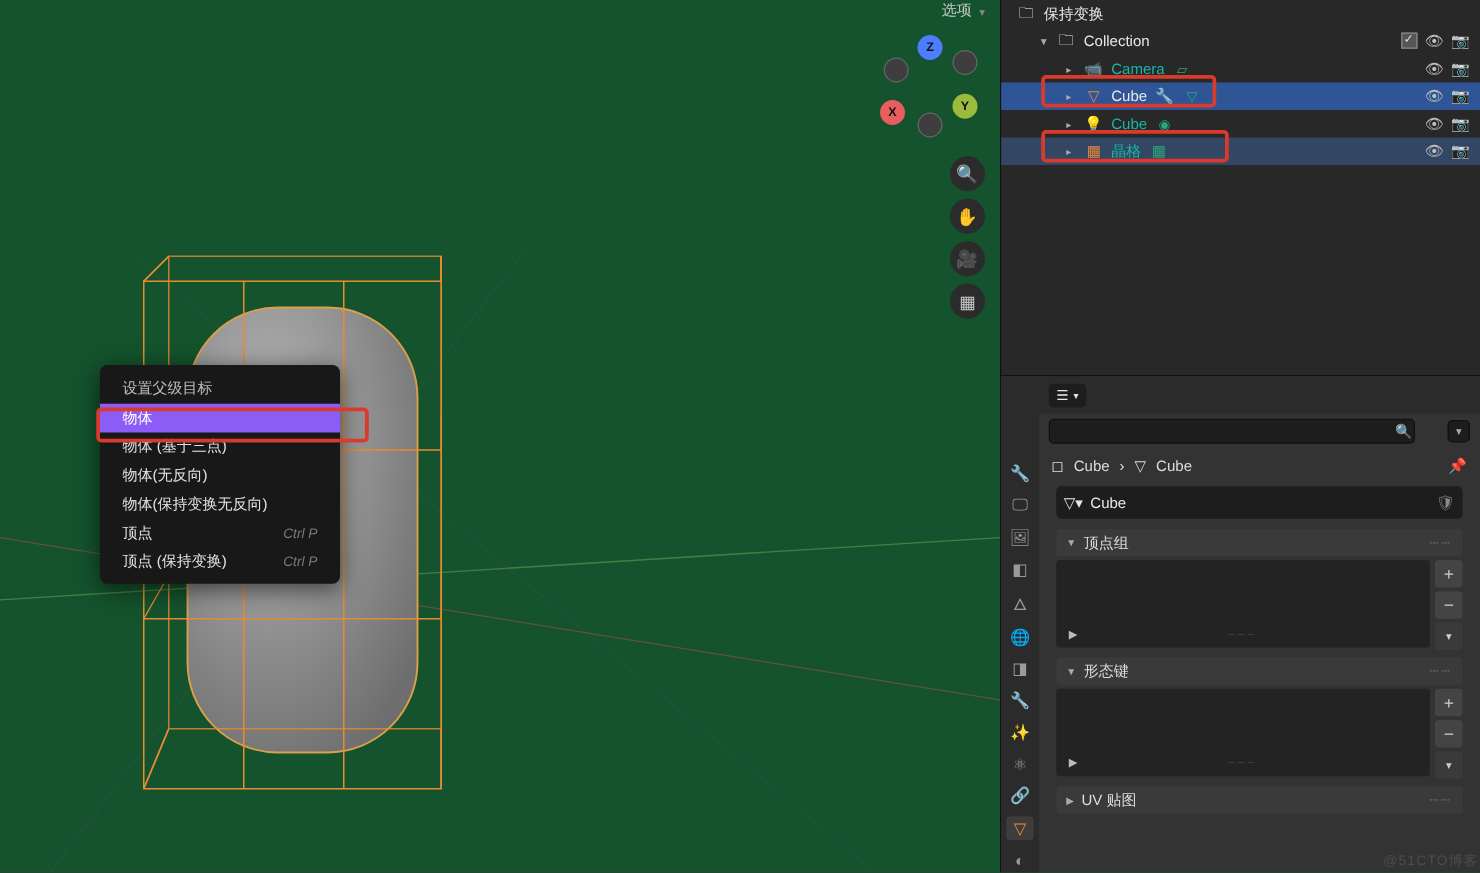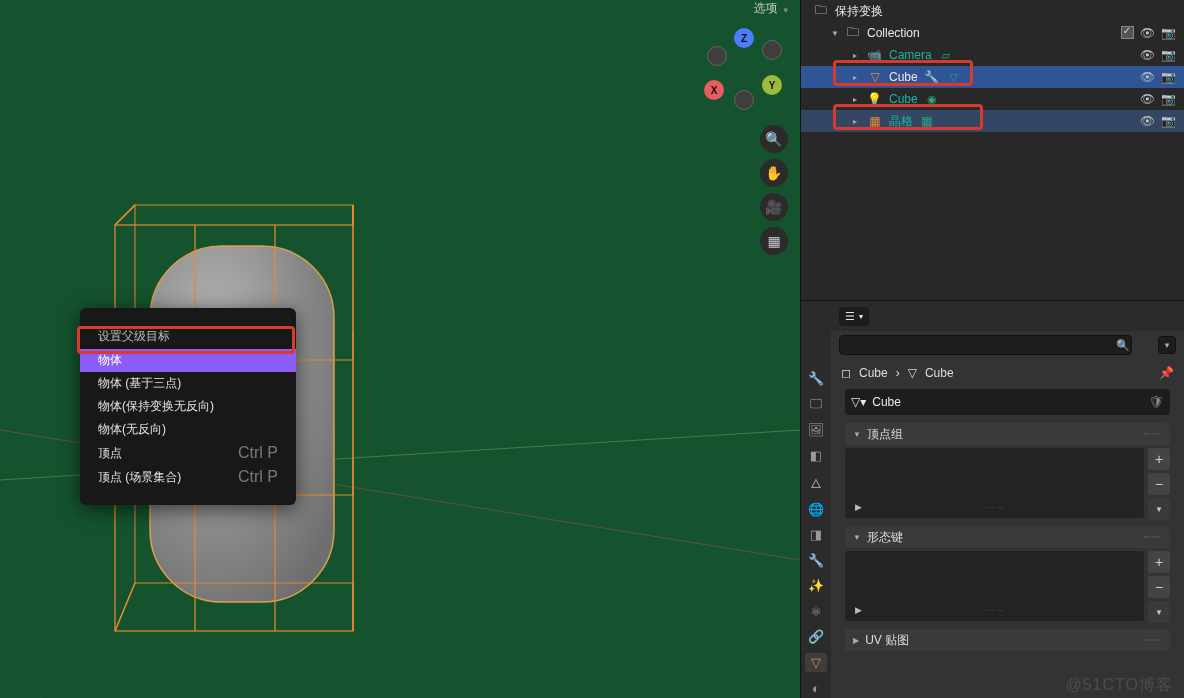--- a/index.html
+++ b/index.html
@@ -20,25 +20,25 @@
   .gz-nx { background:#3e3e3e; border:1px solid #666; left:58px; top:10px; }
 
   #viewtools { position:absolute; right:12px; top:125px; display:flex; flex-direction:column; gap:6px; }
   .vtool { width:28px; height:28px; border-radius:14px; background:#2b2b2b; display:flex; align-items:center; justify-content:center; color:#c8c8c8; font-size:14px; cursor:pointer; }
 
   
   #opts { position:absolute; right:12px; top:0px; display:flex; align-items:center; gap:4px; color:#c8c8c8; font-size:12px; }
   #opts span.chev::after { content:"▾"; font-size:9px; color:#888; margin-left:2px;}
 
   
-  #ctx { position:absolute; left:80px; top:308px; width:216px; background:#181818; border-radius:6px; padding:16px 0; box-shadow:0 4px 20px rgba(0,0,0,.6); }
+  #ctx { position:absolute; left:80px; top:292px; width:192px; background:#181818; border-radius:6px; padding:6px 0; box-shadow:0 4px 20px rgba(0,0,0,.6); }
   #ctx .title { padding:4px 18px 4px 18px; color:#bdbdbd; font-size:12px; }
   #ctx .item { padding:3px 18px; display:flex; justify-content:space-between; align-items:center; font-size:12px; color:#e2e2e2; cursor:pointer; }
   #ctx .item.hot { background:#8b5cf6; color:#fff; }
-  #ctx .shortcut { color:#7a7a7a; font-size:16px; }
+  #ctx .shortcut { color:#7a7a7a; font-size:11px;font-style:italic; }
   #ctx-red { position:absolute; left:77px; top:326px; width:218px; height:28px; border:3px solid #d93a2b; border-radius:4px; pointer-events:none; }
 
   
   #outliner { position:absolute; left:800px; top:0; width:384px; height:300px; background:#282828; border-left:1px solid #111; }
   #outliner .row { display:flex; align-items:center; height:22px; padding-left:12px; gap:6px; font-size:12px; position:relative; }
   #outliner .row.scene { font-weight:400; }
   #outliner .row.sel { background:#2f5597; }
   #outliner .row.selinact { background:#334765; }
   #outliner .tri { font-size:8px; color:#aaa; width:8px; display:inline-block; }
   #outliner .orange { color:#14b8a6; }
@@ -79,21 +79,21 @@
   .panel-sec .hdr { background:#3a3a3a; height:22px; display:flex; align-items:center; padding:0 8px; font-size:12px; color:#ddd; border-radius:3px; gap:6px;}
   .panel-sec .hdr .tri{ font-size:8px; color:#aaa;}
   .panel-sec .hdr .grip { margin-left:auto; color:#666; letter-spacing:2px;}
   .panel-sec .well { background:#232323; height:70px; border-radius:3px; margin-top:3px; position:relative;}
   .panel-sec .well .play { position:absolute; left:10px; bottom:6px; color:#bbb; font-size:9px;}
   .panel-sec .well .grip2 { position:absolute; left:50%; bottom:6px; transform:translateX(-50%); color:#555; letter-spacing:3px; font-size:8px;}
   .sidebtns { position:absolute; right:-26px; top:0; display:flex; flex-direction:column; gap:3px;}
   .sbtn { width:22px; height:22px; background:#444; border-radius:3px; display:flex; align-items:center; justify-content:center; color:#ccc; font-size:14px; cursor:pointer;}
   .sbtn.down { background:#3a3a3a; font-size:9px;}
 
-  #watermark { position:absolute; right:11px; bottom:2px; color:rgba(255,255,255,.12); font-size:16px; letter-spacing:1px;}
+  #watermark { position:absolute; right:1px; bottom:2px; color:rgba(255,255,255,.12); font-size:11px; letter-spacing:1px;}
 </style>
 </head>
 <body>
 
 <div id="viewport">
   <svg width="800" height="698">
 
     <line x1="0" y1="480" x2="800" y2="430" stroke="#6b9a55" stroke-width="1" opacity=".6"></line>
     <line x1="0" y1="430" x2="800" y2="560" stroke="#a05050" stroke-width="1" opacity=".55"></line>
     <line x1="40" y1="698" x2="420" y2="200" stroke="#4e4e4e" stroke-width="1" opacity=".35"></line>
@@ -196,31 +196,31 @@
 
 <div id="ctx">
   <div class="title">设置父级目标</div>
   <div class="item hot">
     <span>物体</span>
   </div>
   <div class="item">
     <span>物体 (基于三点)</span>
   </div>
   <div class="item">
+    <span>物体(无反向)</span>
+  </div>
+  <div class="item">
     <span>物体(保持变换无反向)</span>
-  </div>
-  <div class="item">
-    <span>物体(无反向)</span>
   </div>
   <div class="item">
     <span>顶点</span>
     <span class="shortcut">Ctrl P</span>
   </div>
   <div class="item">
-    <span>顶点 (场景集合)</span>
+    <span>顶点 (保持变换)</span>
     <span class="shortcut">Ctrl P</span>
   </div>
 </div>
 <div id="ctx-red"></div>
 
 <div id="outliner">
   <div class="row scene">
     <span class="ico ico-coll">🗀</span>
     <span>保持变换</span>
   </div>

